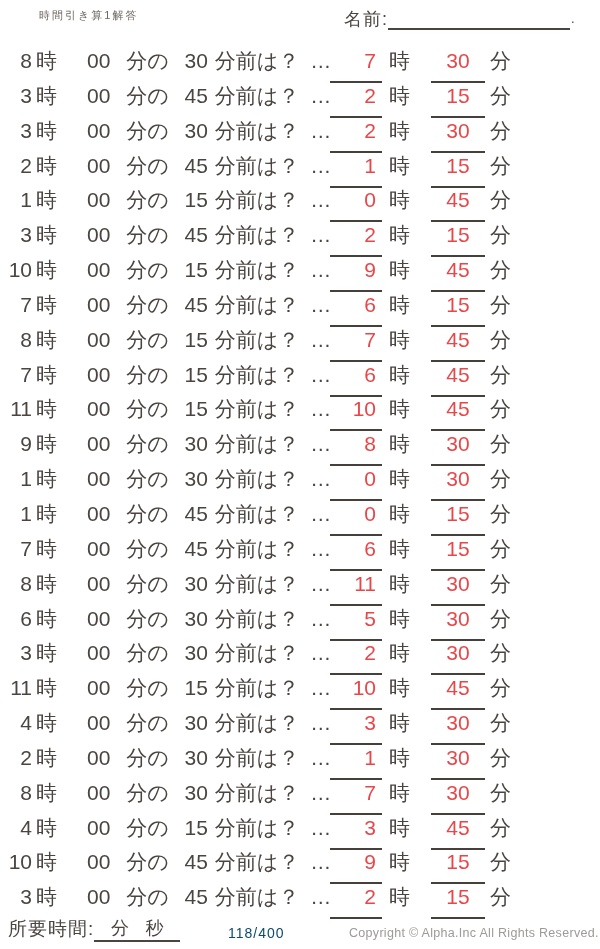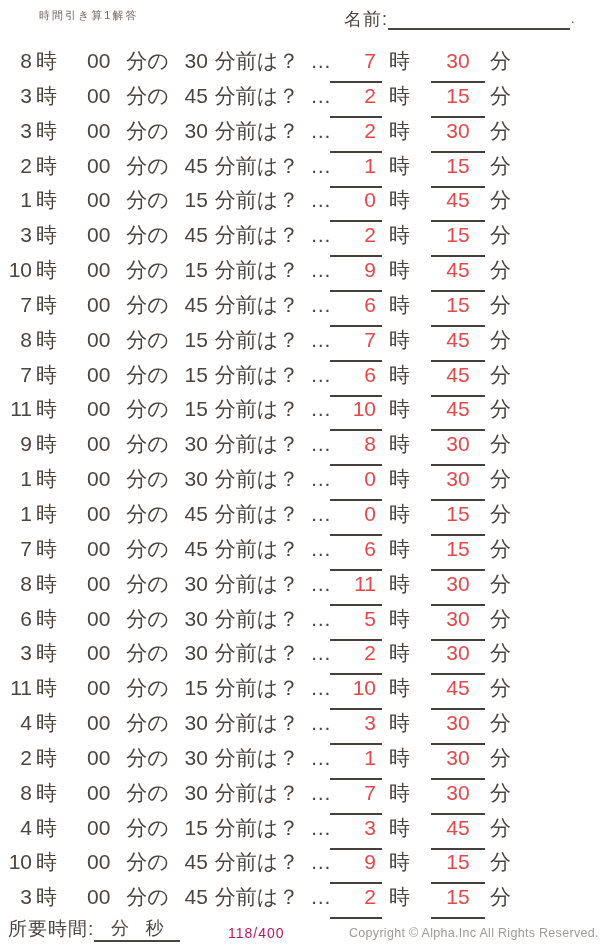--- a/index.html
+++ b/index.html
@@ -44,21 +44,21 @@
 
   .footer-time{
     position:absolute;left:8px;top:917px;display:flex;font-size:19px;
   }
   .time-label{line-height:23px;letter-spacing:1px}
   .time-line{
     width:86px;border-bottom:2px solid #4b4542;display:flex;
     justify-content:space-evenly;font-size:18px;line-height:23px;
   }
   .page-num{
-    position:absolute;left:228px;top:925px;font-size:14px;color:#be185d;letter-spacing:1px;
+    position:absolute;left:228px;top:925px;font-size:14px;color:#0c4a6e;letter-spacing:1px;
   }
   .copyright{
     position:absolute;left:349px;top:926px;font-size:12.5px;color:#9d9a97;letter-spacing:0.3px;
   }
 </style>
 </head>
 <body>
 
 <div class="doc-title">時間引き算1解答</div>
 

